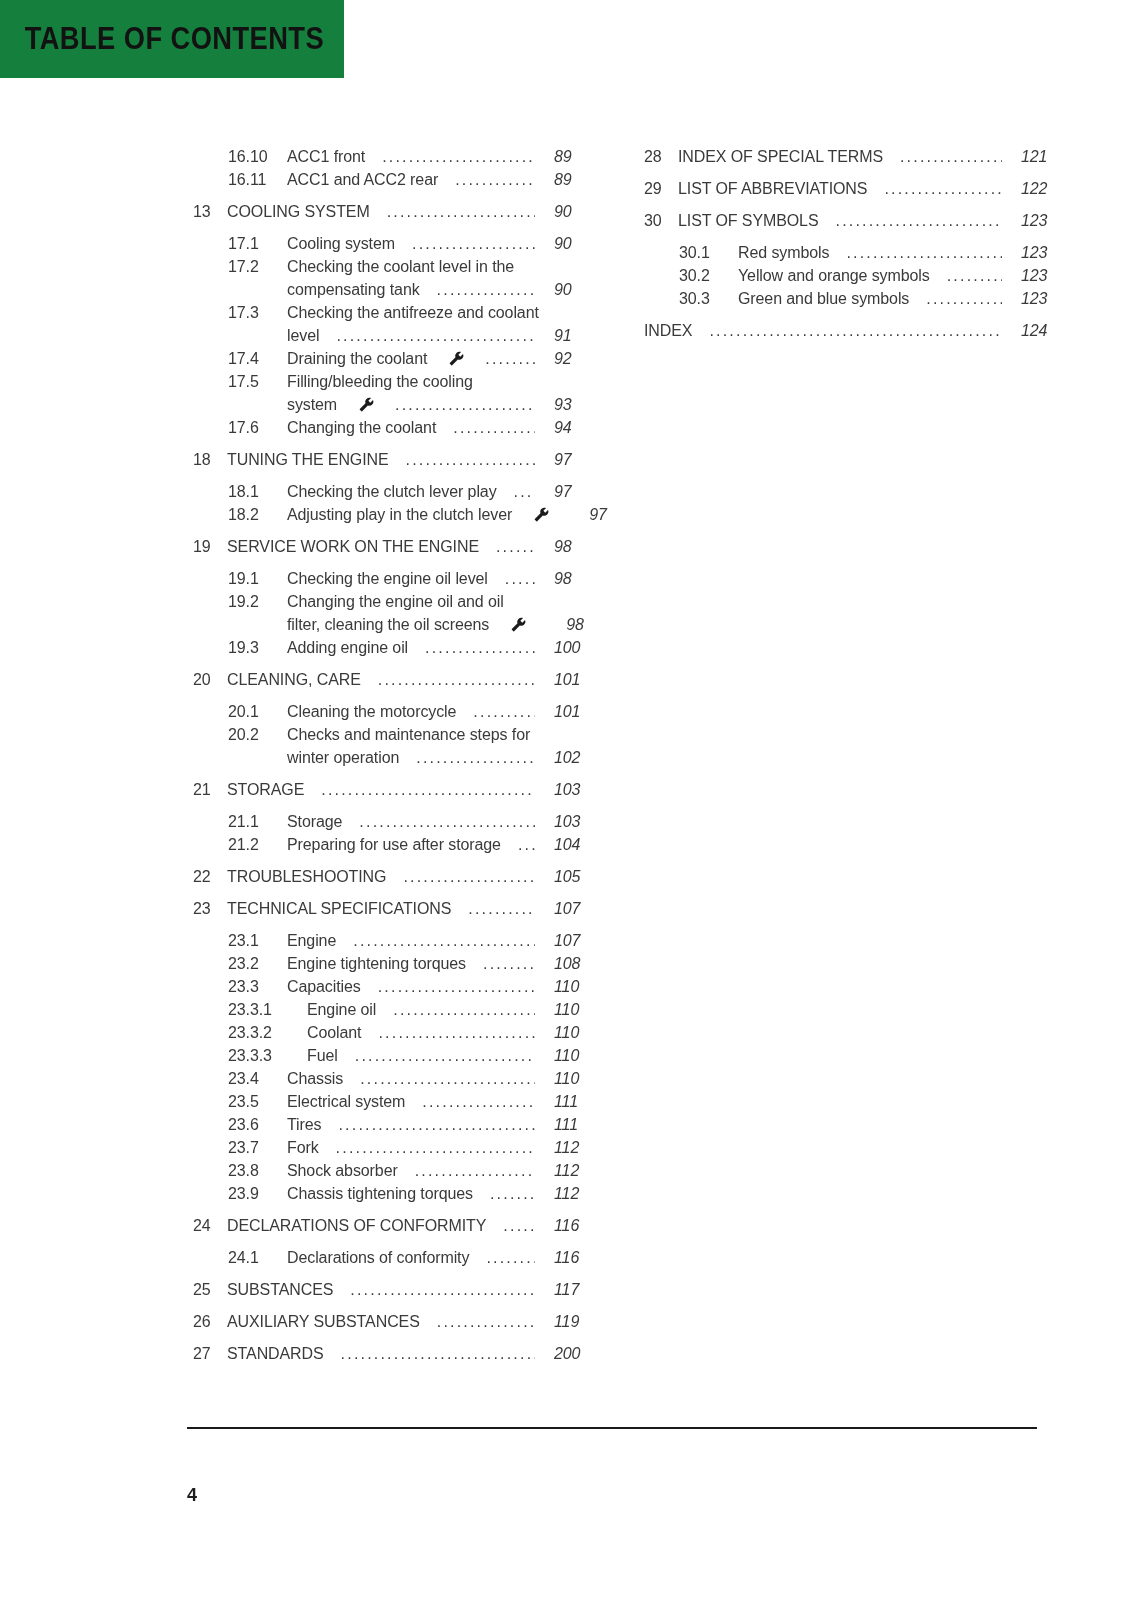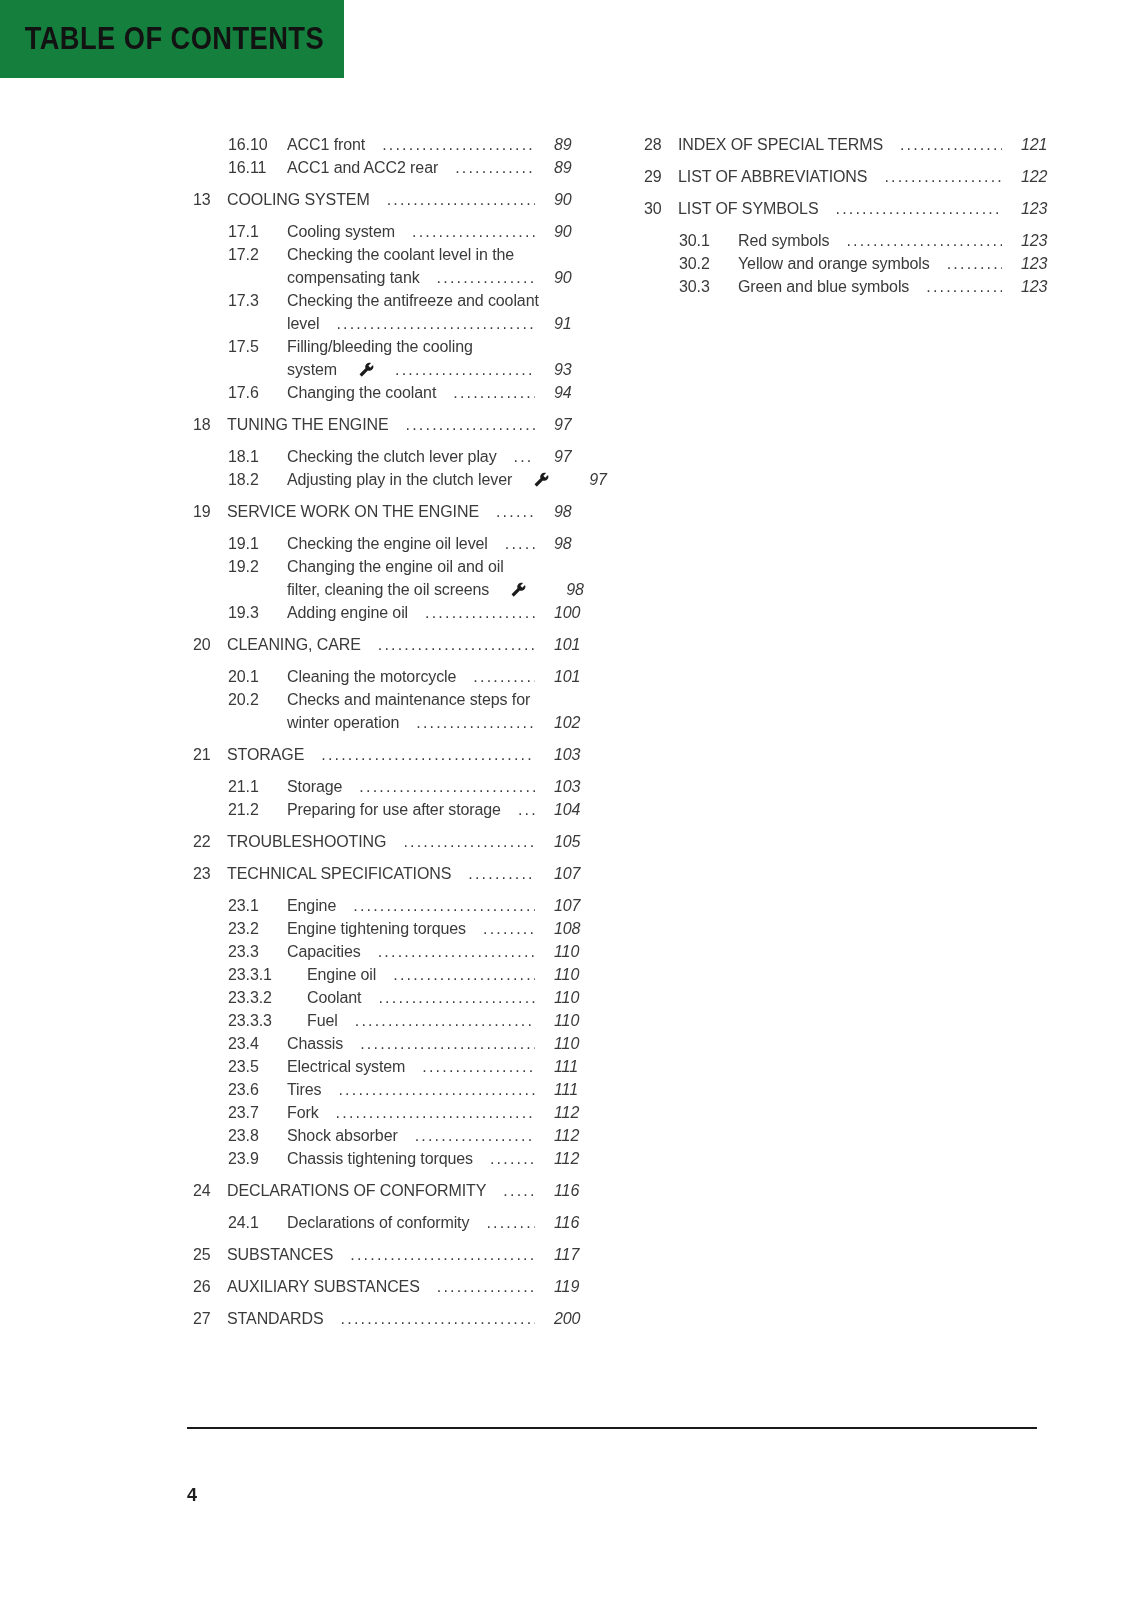--- a/index.html
+++ b/index.html
@@ -37,21 +37,21 @@
     top: 133px;
     font-size: 16px;
     line-height: 23px;
     letter-spacing: -0.1px;
   }
   .toc-col.left  { left: 193px; width: 391px; }
   .toc-col.right { left: 644px; width: 407px; }
 
   .entry { display: flex; }
   .entry.chapter { margin: 9px 0; }
-  .toc-col .entry:first-child { margin-top: 0; }
+  .toc-col .entry:first-child { margin-top: 12px; }
 
   .entry .num { flex: 0 0 auto; }
   .entry.chapter .num { width: 34px; }
   .entry.sub    { margin-left: 35px; }
   .entry.sub .num { width: 59px; }
   .entry.subsub { margin-left: 35px; }
   .entry.subsub .num { width: 79px; }
   .entry .num.empty { width: 0; }
 
   .body { flex: 1 1 auto; min-width: 0; display: block; }
@@ -163,20 +163,33 @@
         <span class="body">
           <span class="tline"><span class="txt">Checking the antifreeze and coolant</span></span>
           <span class="tline last">
             <span class="txt">level</span>
             <span class="dots"></span>
             <span class="pg">91</span>
           </span>
         </span>
       </div>
       <div class="entry sub">
+        <span class="num">17.4</span>
+        <span class="body">
+          <span class="tline last">
+            <span class="txt">Draining the coolant</span>
+            <svg class="wrench" viewBox="0 0 24 24">
+              <path d="M22.7 19l-9.1-9.1c.9-2.3.4-5-1.5-6.9-2-2-5-2.4-7.4-1.3L9 6 6 9 1.6 4.7C.4 7.1.9 10.1 2.9 12.1c1.9 1.9 4.6 2.4 6.9 1.5l9.1 9.1c.4.4 1 .4 1.4 0l2.3-2.3c.5-.4.5-1.1.1-1.4z"></path>
+            </svg>
+            <span class="dots"></span>
+            <span class="pg">92</span>
+          </span>
+        </span>
+      </div>
+      <div class="entry sub">
         <span class="num">17.5</span>
         <span class="body">
           <span class="tline"><span class="txt">Filling/bleeding the cooling</span></span>
           <span class="tline last">
             <span class="txt">system</span>
             <svg class="wrench" viewBox="0 0 24 24">
               <path d="M22.7 19l-9.1-9.1c.9-2.3.4-5-1.5-6.9-2-2-5-2.4-7.4-1.3L9 6 6 9 1.6 4.7C.4 7.1.9 10.1 2.9 12.1c1.9 1.9 4.6 2.4 6.9 1.5l9.1 9.1c.4.4 1 .4 1.4 0l2.3-2.3c.5-.4.5-1.1.1-1.4z"></path>
             </svg>
             <span class="dots"></span>
             <span class="pg">93</span>
@@ -577,19 +590,29 @@
       <div class="entry sub">
         <span class="num">30.3</span>
         <span class="body">
           <span class="tline last">
             <span class="txt">Green and blue symbols</span>
             <span class="dots"></span>
             <span class="pg">123</span>
           </span>
         </span>
       </div>
+      <div class="entry chapter">
+        <span class="num empty"></span>
+        <span class="body">
+          <span class="tline last">
+            <span class="txt">INDEX</span>
+            <span class="dots"></span>
+            <span class="pg">124</span>
+          </span>
+        </span>
+      </div>
     </div>
 
   <div class="footer-rule"></div>
 
   <div class="page-number">4</div>
 
 </div>
 
 </body></html>

